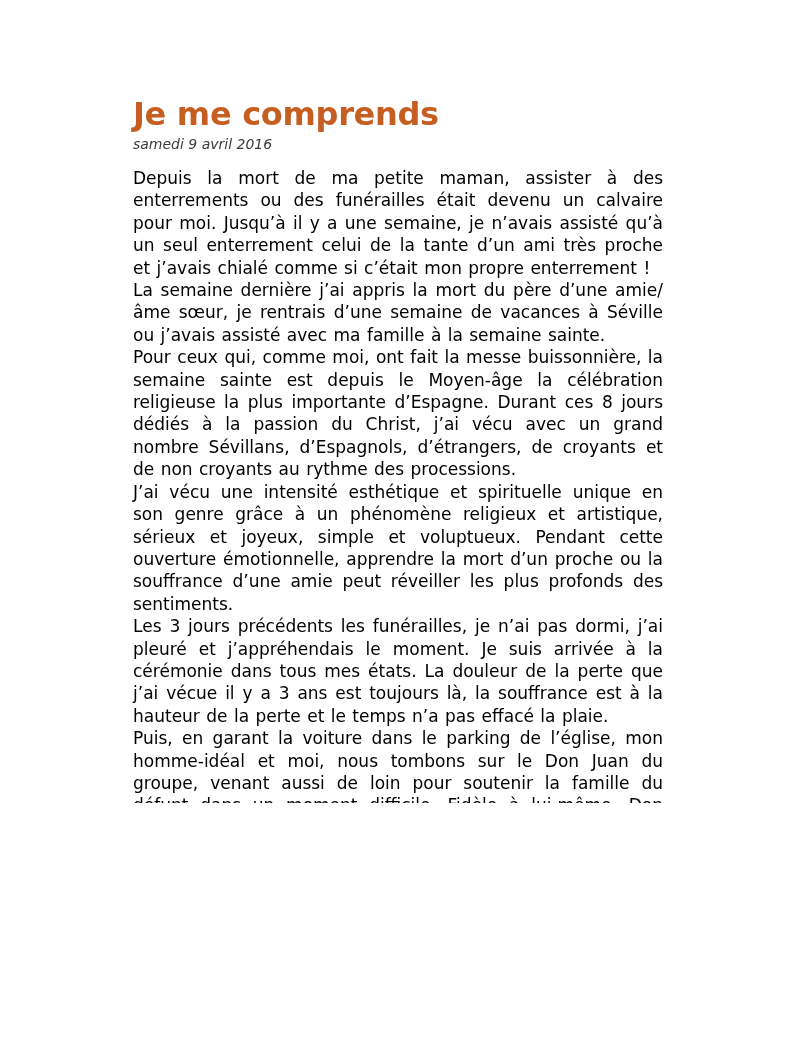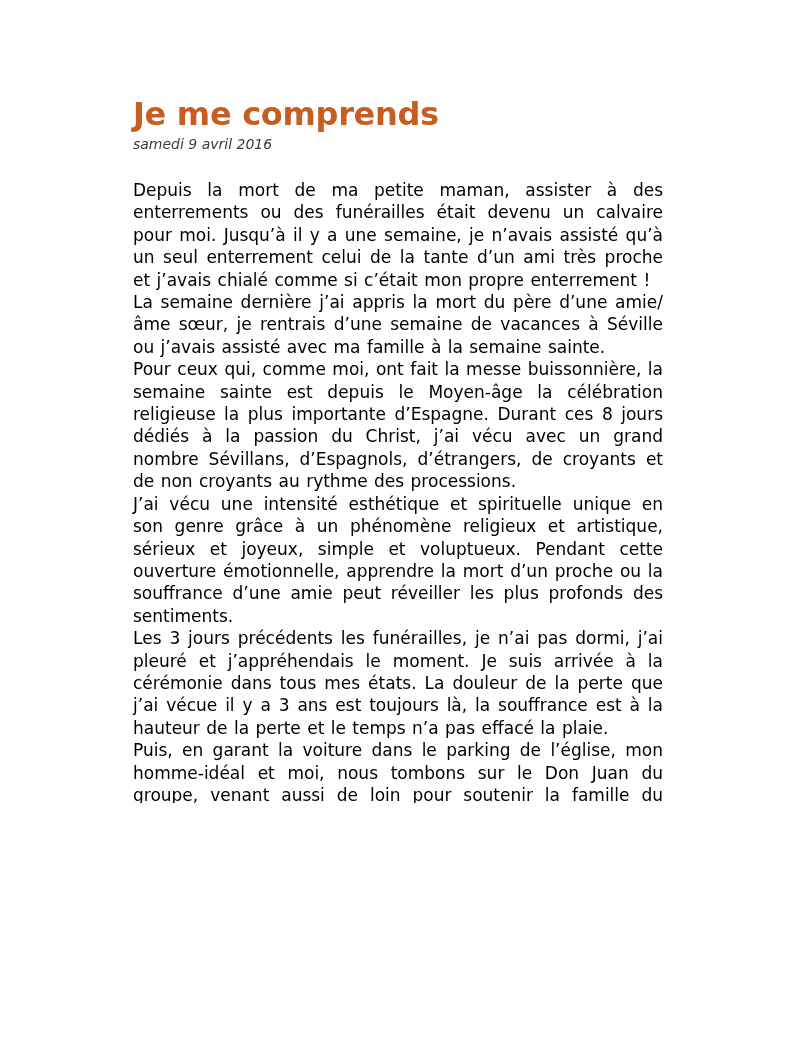--- a/index.html
+++ b/index.html
@@ -30,21 +30,21 @@
     letter-spacing: -0.3px;
   }
   .date {
     margin-top: 2px;
     font-size: 14px;
     line-height: 18px;
     font-style: italic;
     color: #3a3a3a;
   }
   .body-text {
-    margin-top: 26px;
+    margin-top: 14px;
   }
   .body-text p {
     margin: 0;
     font-size: 17px;
     line-height: 22.4px;
     color: #000000;
     text-align: justify;
     word-spacing: 1px;
   }
   .page-number {

